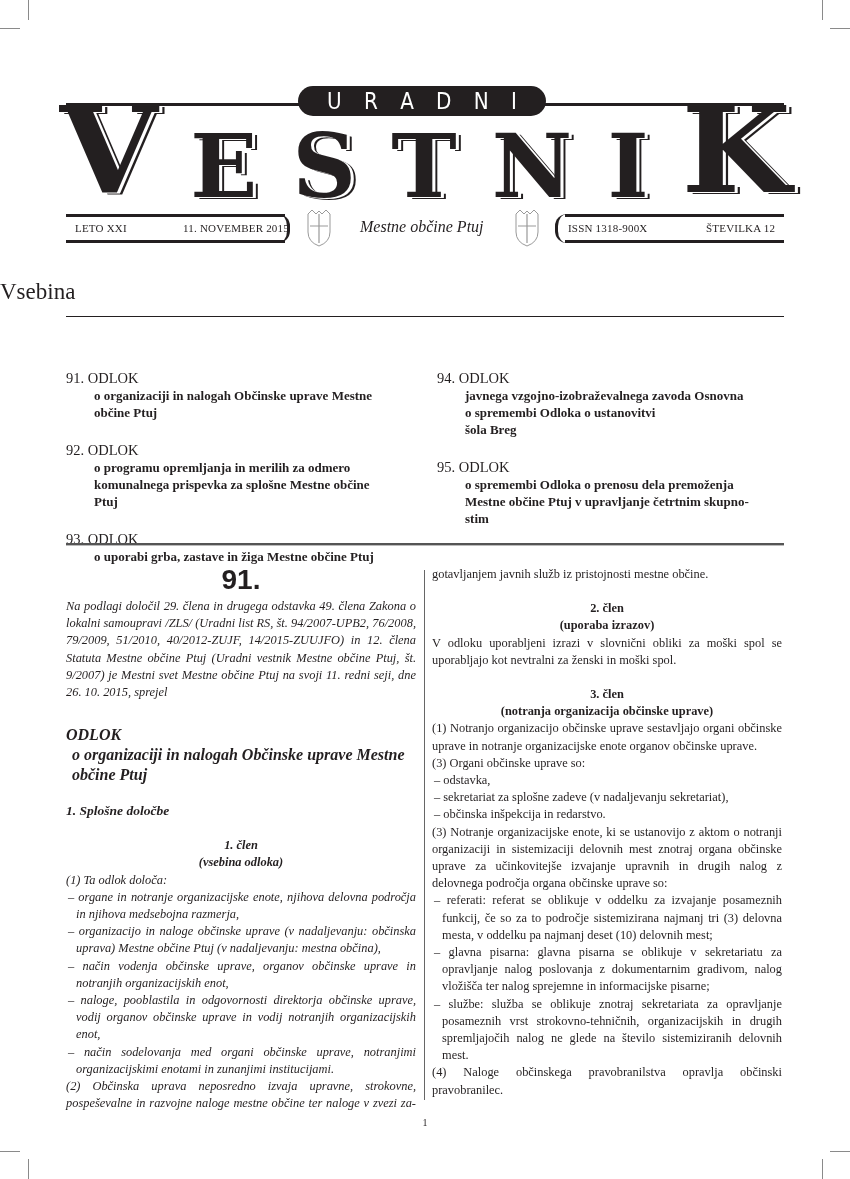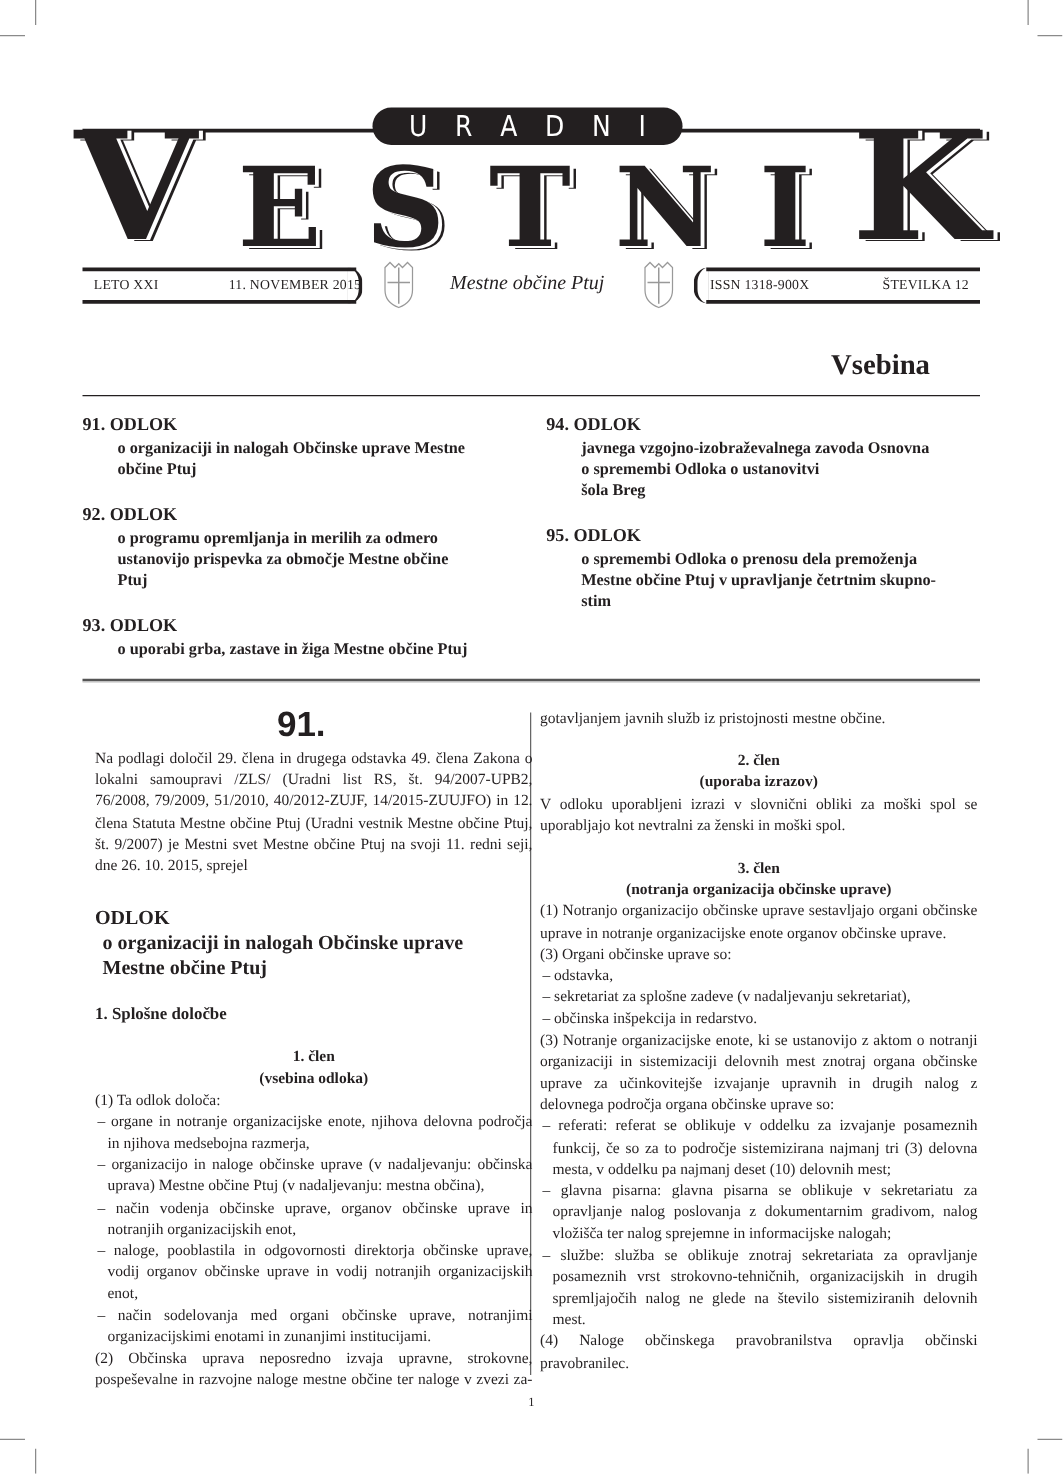--- a/index.html
+++ b/index.html
@@ -25,24 +25,24 @@
   .info-band-bot { position: absolute; left: 66px; top: 240px; width: 718px; height: 3px; background: #231f20; }
   .info-mask { position: absolute; left: 285px; top: 210px; width: 280px; height: 40px; background: #fff; }
   .bracket { position: absolute; top: 214px; width: 12px; height: 29px; border: 3px solid #231f20; box-sizing: border-box; }
   .bracket.l { left: 278px; border-left: none; border-radius: 0 14px 14px 0; border-top: none; border-bottom: none; }
   .bracket.r { left: 555px; border-right: none; border-radius: 14px 0 0 14px; border-top: none; border-bottom: none; }
   .info-text { position: absolute; top: 222px; font-size: 11px; letter-spacing: 0.2px; }
   .mestne { position: absolute; left: 360px; top: 218px; font-size: 16px; font-style: italic; }
   .shield { position: absolute; top: 208px; width: 30px; height: 40px; }
 
   
-  .vsebina-title { position: absolute; left: 0; width: 744px; top: 279px; text-align: right; font-size: 23px; font-weight: bold; }
+  .vsebina-title { position: absolute; left: 0; width: 744px; top: 279px; text-align: left; font-size: 23px; font-weight: normal; }
   .toc-rule { position: absolute; left: 66px; top: 316px; width: 718px; height: 1px; background: #231f20; }
   .toc-item { position: absolute; width: 350px; }
-  .toc-num { font-size: 14.5px; font-weight: bold; line-height: 17px; }
+  .toc-num { font-size: 14.5px; font-weight: normal; line-height: 17px; margin-top: 38px; }
   .toc-text { font-size: 13px; font-weight: bold; line-height: 17px; padding-left: 28px; }
 
   .sep-rule { position: absolute; left: 66px; top: 543px; width: 718px; height: 2px; background: #555; }
   .sep-rule2 { position: absolute; left: 66px; top: 545px; width: 718px; height: 1px; background: #bbb; }
   .col-sep { position: absolute; left: 424px; top: 570px; width: 1px; height: 530px; background: #666; }
 
   .num91 { position: absolute; left: 66px; width: 350px; top: 562px; text-align: center;
            font-family: "Liberation Sans", sans-serif; font-weight: bold; font-size: 28px; line-height: 36px; }
 
   .para { font-size: 12.4px; line-height: 17.2px; text-align: justify; margin: 0; }
@@ -113,21 +113,21 @@
   <div class="toc-rule"></div>
 
   <div class="toc-item" style="left:66px;top:332px;">
     <div class="toc-num">91. ODLOK</div>
     <div class="toc-text">o organizaciji in nalogah Občinske uprave Mestne</div>
     <div class="toc-text">občine Ptuj</div>
   </div>
   <div class="toc-item" style="left:66px;top:404px;">
     <div class="toc-num">92. ODLOK</div>
     <div class="toc-text">o programu opremljanja in merilih za odmero</div>
-    <div class="toc-text">ustanovijo prispevka za območje Mestne občine</div>
+    <div class="toc-text">komunalnega prispevka za splošne Mestne občine</div>
     <div class="toc-text">Ptuj</div>
   </div>
   <div class="toc-item" style="left:66px;top:493px;">
     <div class="toc-num">93. ODLOK</div>
     <div class="toc-text">o uporabi grba, zastave in žiga Mestne občine Ptuj</div>
   </div>
   <div class="toc-item" style="left:437px;top:332px;">
     <div class="toc-num">94. ODLOK</div>
     <div class="toc-text">javnega vzgojno-izobraževalnega zavoda Osnovna</div>
     <div class="toc-text">o spremembi Odloka o ustanovitvi</div>
@@ -141,21 +141,21 @@
   </div>
 </section>
 
 <div class="sep-rule"></div>
 <div class="sep-rule2"></div>
 <div class="col-sep"></div>
 
 <article>
   <div class="num91">91.</div>
 
-  <div class="col" style="left:76px;top:598px;">
+  <div class="col" style="left:66px;top:598px;font-style:italic;">
     <p class="para">Na podlagi določil 29. člena in drugega odstavka 49. člena Zakona o lokalni samoupravi /ZLS/ (Uradni list RS, št. 94/2007-UPB2, 76/2008, 79/2009, 51/2010, 40/2012-ZUJF, 14/2015-ZUUJFO) in 12. člena Statuta Mestne občine Ptuj (Uradni vestnik Mestne občine Ptuj, št. 9/2007) je Mestni svet Mestne občine Ptuj na svoji 11. redni seji, dne 26. 10. 2015, sprejel</p>
     <div style="height:24px;"></div>
     <div class="h-odlok">ODLOK</div>
     <div class="h-odlok" style="padding:0 6px;">o organizaciji in nalogah Občinske uprave Mestne občine Ptuj</div>
     <div style="height:18px;"></div>
     <div class="h-section">1. Splošne določbe</div>
     <div style="height:18px;"></div>
     <div class="para center bold">1. člen</div>
     <div class="para center bold">(vsebina odloka)</div>
     <p class="para">(1) Ta odlok določa:</p>
@@ -176,19 +176,19 @@
     <div style="height:17px;"></div>
     <div class="para center bold">3. člen</div>
     <div class="para center bold">(notranja organizacija občinske uprave)</div>
     <p class="para">(1) Notranjo organizacijo občinske uprave sestavljajo organi občinske uprave in notranje organizacijske enote organov občinske uprave.</p>
     <p class="para">(3) Organi občinske uprave so:</p>
     <p class="para dash">– odstavka,</p>
     <p class="para dash">– sekretariat za splošne zadeve (v nadaljevanju sekretariat),</p>
     <p class="para dash">– občinska inšpekcija in redarstvo.</p>
     <p class="para">(3) Notranje organizacijske enote, ki se ustanovijo z aktom o notranji organizaciji in sistemizaciji delovnih mest znotraj organa občinske uprave za učinkovitejše izvajanje upravnih in drugih nalog z delovnega področja organa občinske uprave so:</p>
     <p class="para dash">– referati: referat se oblikuje v oddelku za izvajanje posameznih funkcij, če so za to področje sistemizirana najmanj tri (3) delovna mesta, v oddelku pa najmanj deset (10) delovnih mest;</p>
-    <p class="para dash">– glavna pisarna: glavna pisarna se oblikuje v sekretariatu za opravljanje nalog poslovanja z dokumentarnim gradivom, nalog vložišča ter nalog sprejemne in informacijske nalogah;</p>
+    <p class="para dash">– glavna pisarna: glavna pisarna se oblikuje v sekretariatu za opravljanje nalog poslovanja z dokumentarnim gradivom, nalog vložišča ter nalog sprejemne in informacijske pisarne;</p>
     <p class="para dash">– službe: služba se oblikuje znotraj sekretariata za opravljanje posameznih vrst strokovno-tehničnih, organizacijskih in drugih spremljajočih nalog ne glede na število sistemiziranih delovnih mest.</p>
     <p class="para">(4) Naloge občinskega pravobranilstva opravlja občinski pravobranilec.</p>
   </div>
 </article>
 
 <div class="pagenum">1</div>
 
 </body></html>

